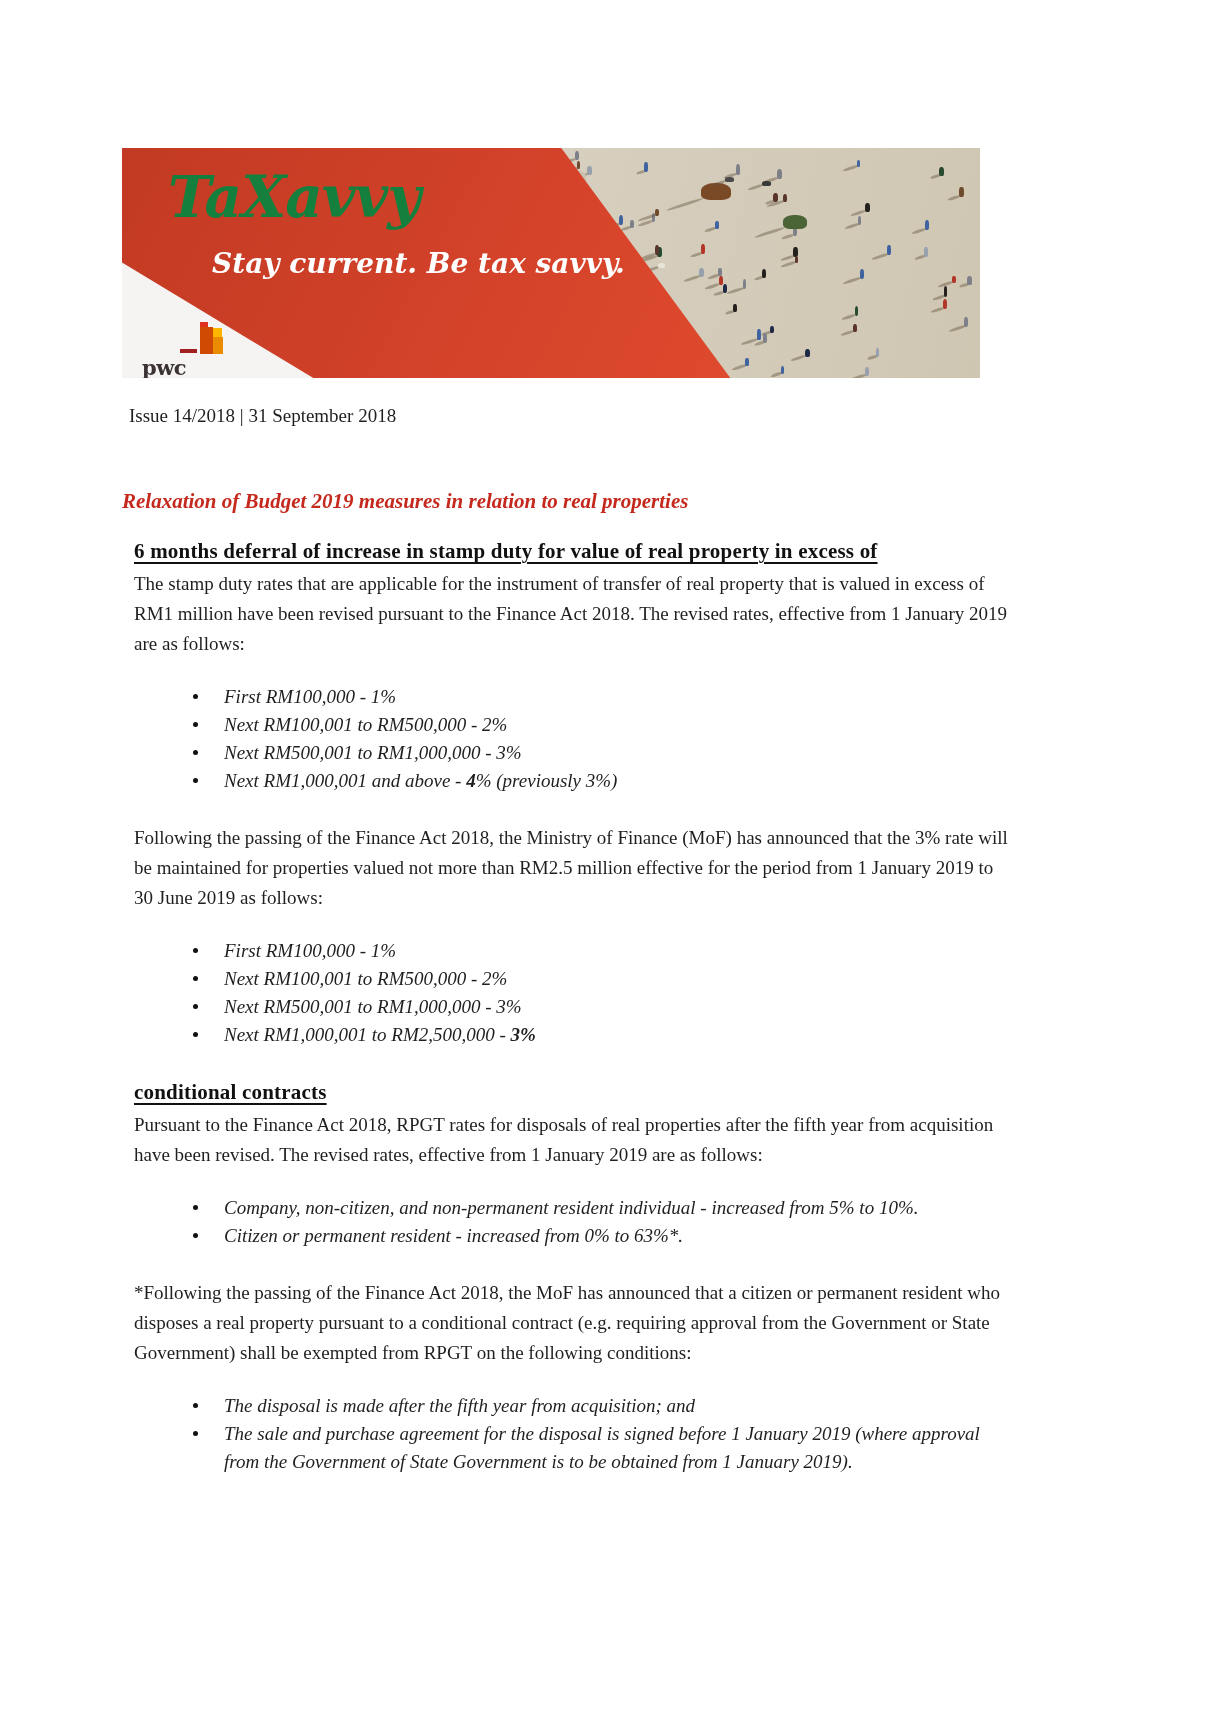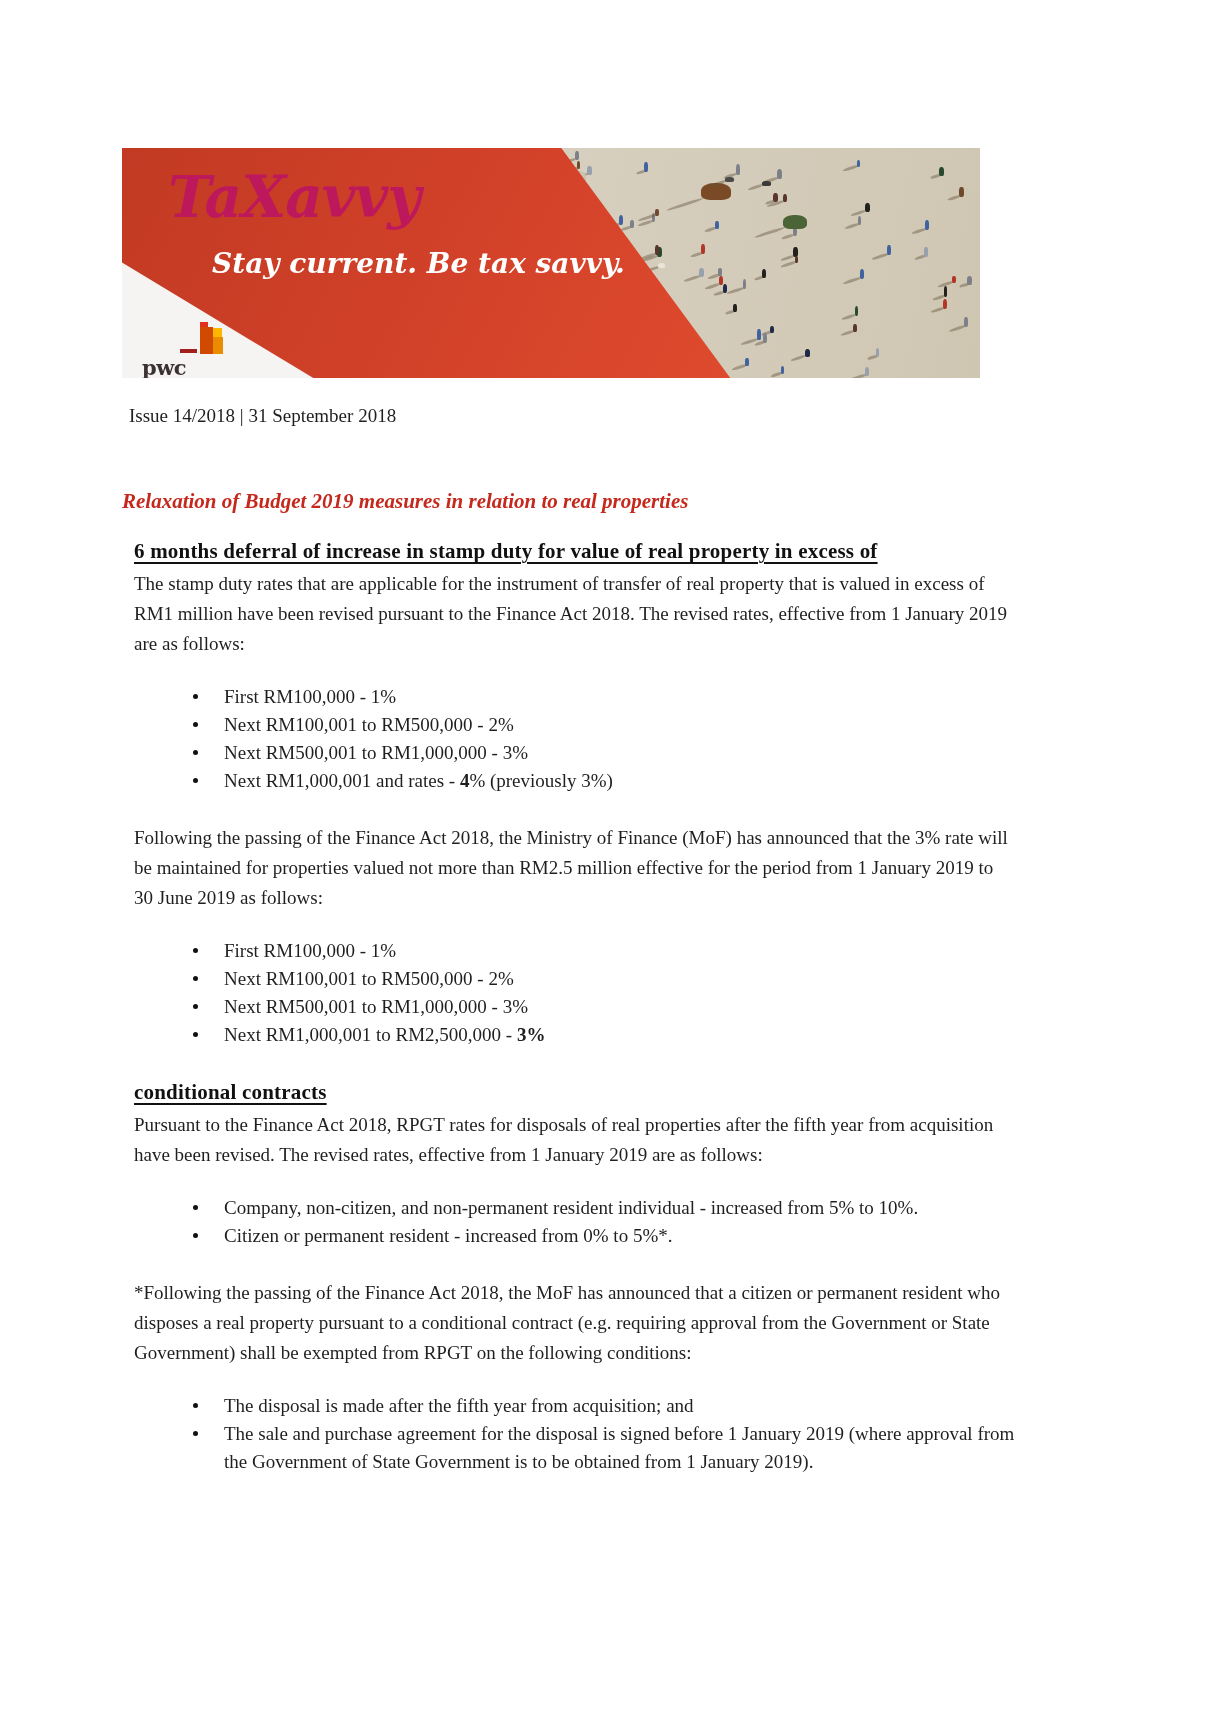--- a/index.html
+++ b/index.html
@@ -11,21 +11,21 @@
           background:#f5f4f2;overflow:hidden;}
   .photo{position:absolute;inset:0;
          background:linear-gradient(102deg,#e2dccf 0%,#d8d0c0 45%,#cfc6b2 100%);
          clip-path:polygon(50% 0%,100% 0%,100% 100%,69.5% 100%);}
   .photo-fig{position:absolute;}
   .photo-fig .shadow{position:absolute;border-radius:50%;background:rgba(96,80,58,.42);}
   .photo-fig .bodyshape{position:relative;}
   .red-band{position:absolute;inset:0;
             clip-path:polygon(0% 0%,51.2% 0%,70.9% 100%,22.3% 100%,0% 49.8%);
             background:linear-gradient(118deg,#c23a23 0%,#d4422a 45%,#e6512f 100%);}
-  .brand-title{position:absolute;left:46px;top:20px;color:#be185d;
+  .brand-title{position:absolute;left:46px;top:20px;color:#15803d;
                font:italic 700 58px/1 "DejaVu Serif",serif;letter-spacing:-1px;}
   .brand-tagline{position:absolute;left:90px;top:102px;color:#fff;
                  font:italic 700 28px/1 "DejaVu Serif",serif;}
   .pwc{position:absolute;left:20px;bottom:0px;width:120px;}
   .pwc-mark{position:relative;width:46px;height:32px;margin-left:38px;}
   .pwc-mark div{position:absolute;}
   .pwc-bar{left:0;bottom:1px;width:17px;height:4px;background:#a32020;}
   .pwc-b1{left:20px;bottom:0;width:13px;height:27px;background:#d04a02;}
   .pwc-b2{left:33px;bottom:0;width:10px;height:17px;background:#eb8c00;}
   .pwc-b3{left:33px;bottom:17px;width:9px;height:9px;background:#ffb600;}
@@ -36,21 +36,21 @@
   .content{margin-left:122px;width:905px;}
   .issue-line{margin-top:24px;padding-left:7px;font-size:19px;line-height:28px;}
   .article-title{margin-top:58px;font-style:italic;font-weight:700;font-size:21px;
                  line-height:26px;color:#c5281c;}
   section{margin:12px;}
   h2.section-heading{margin:22px 0 2px;font-size:21px;line-height:31px;font-weight:700;
                      letter-spacing:.2px;color:#111;}
   h2.section-heading .hline{display:block;text-decoration:underline;
                             text-decoration-thickness:2px;text-underline-offset:4px;}
   p.paragraph{margin:0;font-size:19px;line-height:30px;}
-  ul.bullet-list{margin:24px 0 28px;padding:0 0 0 57px;list-style:none;}
+  ul.bullet-list{margin:24px 0 28px;padding:0 0 0 57px;list-style:none;font-style:italic;}
   ul.bullet-list li{position:relative;padding-left:33px;font-size:19px;line-height:28px;}
   ul.bullet-list li::before{content:"";position:absolute;left:2px;top:11px;width:5px;height:5px;
                             border-radius:50%;background:#111;}
   .bseg{font-weight:700;}
 </style>
 </head>
 <body>
 
 <div class="banner">
   <div class="photo" id="banner-photo">
@@ -388,38 +388,38 @@
   <div id="sections-root">
       <section>
         <h2 class="section-heading">
           <span class="hline">6 months deferral of increase in stamp duty for value of real property in excess of</span>
         </h2>
         <p class="paragraph"><span>The stamp duty rates that are applicable for the instrument of transfer of real property that is valued in excess of RM1 million have been revised pursuant to the Finance Act 2018.  The revised rates, effective from 1 January 2019 are as follows:</span></p>
         <ul class="bullet-list">
           <li><span>First RM100,000 - 1%</span></li>
           <li><span>Next RM100,001 to RM500,000 - 2%</span></li>
           <li><span>Next RM500,001 to RM1,000,000 - 3%</span></li>
-          <li><span>Next RM1,000,001 and rates - </span><span class="bseg">4</span><span>% (previously 3%)</span></li>
+          <li><span>Next RM1,000,001 and above - </span><span class="bseg">4</span><span>% (previously 3%)</span></li>
         </ul>
         <p class="paragraph"><span>Following the passing of the Finance Act 2018, the Ministry of Finance (MoF) has announced that the 3% rate will be maintained for properties valued not more than RM2.5 million effective for the period from 1 January 2019 to 30 June 2019 as follows:</span></p>
         <ul class="bullet-list">
           <li><span>First RM100,000 - 1%</span></li>
           <li><span>Next RM100,001 to RM500,000 - 2%</span></li>
           <li><span>Next RM500,001 to RM1,000,000 - 3%</span></li>
           <li><span>Next RM1,000,001 to RM2,500,000 - </span><span class="bseg">3%</span></li>
         </ul>
       </section>
       <section>
         <h2 class="section-heading">
           <span class="hline">conditional contracts</span>
         </h2>
         <p class="paragraph"><span>Pursuant to the Finance Act 2018, RPGT rates for disposals of real properties after the fifth year from acquisition have been revised.  The revised rates, effective from 1 January 2019 are as follows:</span></p>
         <ul class="bullet-list">
           <li><span>Company, non-citizen, and non-permanent resident individual - increased from 5% to 10%.</span></li>
-          <li><span>Citizen or permanent resident - increased from 0% to 5%*.</span></li>
+          <li><span>Citizen or permanent resident - increased from 0% to 63%*.</span></li>
         </ul>
         <p class="paragraph"><span>*Following the passing of the Finance Act 2018, the MoF has announced that a citizen or permanent resident who disposes a real property pursuant to a conditional contract (e.g. requiring approval from the Government or State Government) shall be exempted from RPGT on the following conditions:</span></p>
         <ul class="bullet-list">
           <li><span>The disposal is made after the fifth year from acquisition; and</span></li>
           <li><span>The sale and purchase agreement for the disposal is signed before 1 January 2019 (where approval from the Government of State Government is to be obtained from 1 January 2019).</span></li>
         </ul>
       </section>
     </div>
 </div>
 

